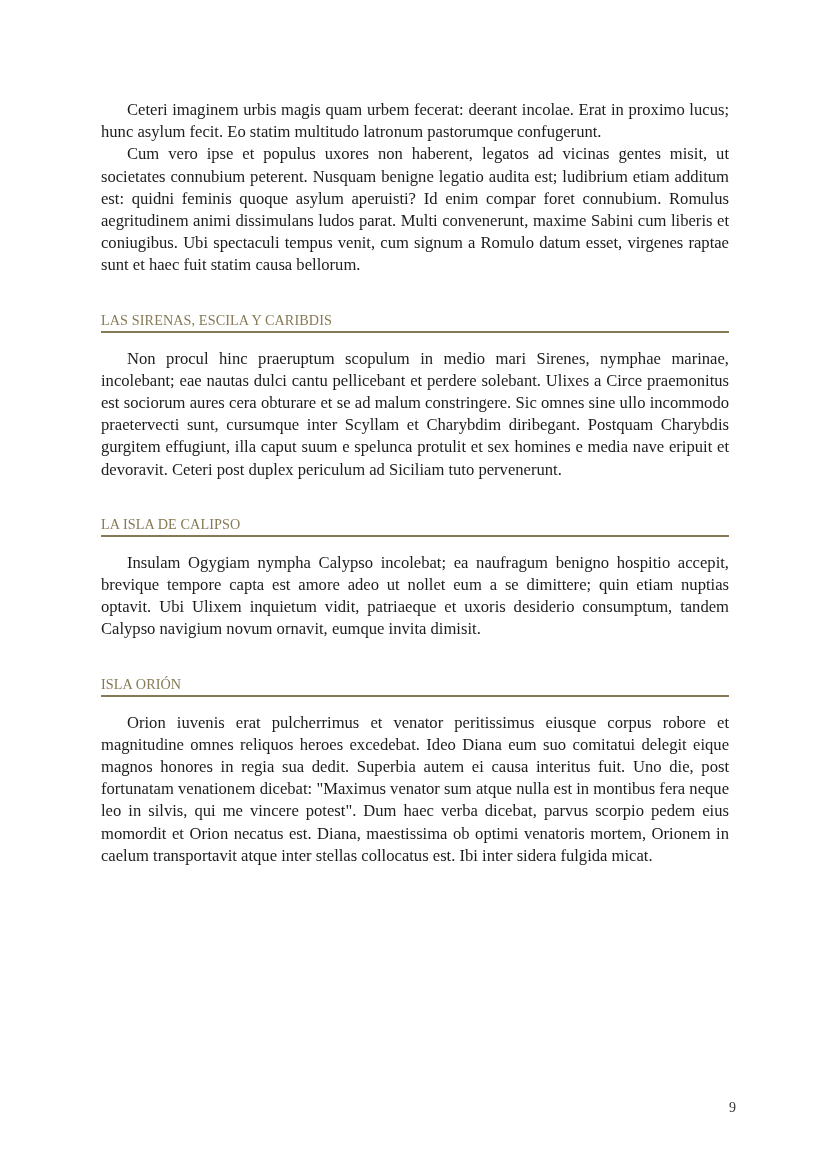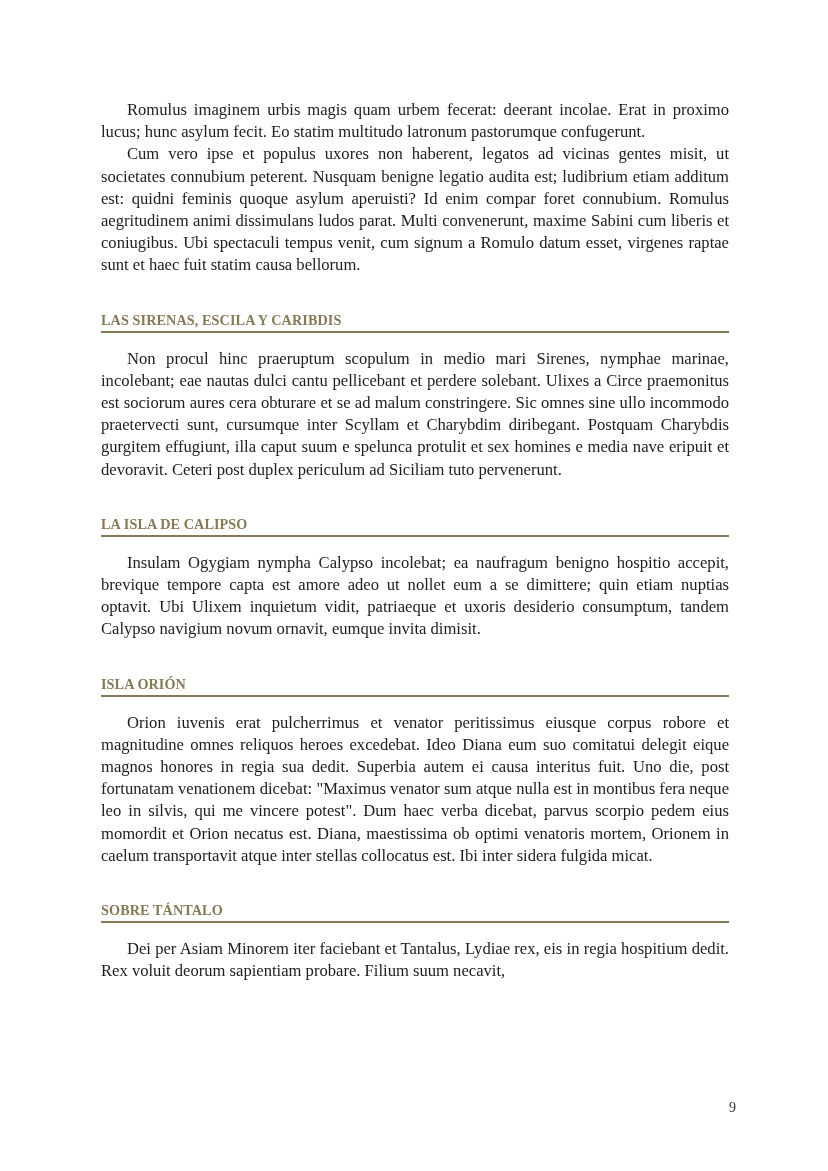--- a/index.html
+++ b/index.html
@@ -6,52 +6,48 @@
   body { width: 828px; height: 1171px; position: relative; overflow: hidden; }
   .page {
     position: absolute; left: 101px; top: 99px; width: 628px;
     font-family: "Liberation Serif", "DejaVu Serif", serif;
     font-size: 16.6px; line-height: 22.2px; color: #1c1c1c;
   }
   .para { margin: 0; text-align: justify; text-indent: 26px; }
   .section { margin-top: 33px; }
   .heading {
     font-family: "Liberation Serif", "DejaVu Serif", serif;
-    font-weight: bold; font-size: 14.2px; letter-spacing: 0.1px;
+    font-weight: normal; font-size: 14.2px; letter-spacing: 0.1px;
     color: #857a55; margin: 0; padding-bottom: 1px; line-height: 20px;
     border-bottom: 2.5px solid #857a55;
   }
   .heading + .para { margin-top: 15px; }
   .page-number {
     position: absolute; left: 716px; top: 1100px; width: 20px; text-align: right;
     font-family: "Liberation Serif", "DejaVu Serif", serif;
     font-size: 14px; color: #333;
   }
 </style>
 </head>
 <body>
 
 <div class="page">
-  <p class="para">Romulus imaginem urbis magis quam urbem fecerat: deerant incolae. Erat in proximo lucus; hunc asylum fecit. Eo statim multitudo latronum pastorumque confugerunt.</p>
+  <p class="para">Ceteri imaginem urbis magis quam urbem fecerat: deerant incolae. Erat in proximo lucus; hunc asylum fecit. Eo statim multitudo latronum pastorumque confugerunt.</p>
   <p class="para">Cum vero ipse et populus uxores non haberent, legatos ad vicinas gentes misit, ut societates connubium peterent. Nusquam benigne legatio audita est; ludibrium etiam additum est: quidni feminis quoque asylum aperuisti? Id enim compar foret connubium. Romulus aegritudinem animi dissimulans ludos parat. Multi convenerunt, maxime Sabini cum liberis et coniugibus. Ubi spectaculi tempus venit, cum signum a Romulo datum esset, virgenes raptae sunt et haec fuit statim causa bellorum.</p>
 
   <div class="section">
     <h2 class="heading">LAS SIRENAS, ESCILA Y CARIBDIS</h2>
     <p class="para">Non procul hinc praeruptum scopulum in medio mari Sirenes, nymphae marinae, incolebant; eae nautas dulci cantu pellicebant et perdere solebant. Ulixes a Circe praemonitus est sociorum aures cera obturare et se ad malum constringere. Sic omnes sine ullo incommodo praetervecti sunt, cursumque inter Scyllam et Charybdim diribegant. Postquam Charybdis gurgitem effugiunt, illa caput suum e spelunca protulit et sex homines e media nave eripuit et devoravit. Ceteri post duplex periculum ad Siciliam tuto pervenerunt.</p>
   </div>
 
   <div class="section">
     <h2 class="heading">LA ISLA DE CALIPSO</h2>
     <p class="para">Insulam Ogygiam nympha Calypso incolebat; ea naufragum benigno hospitio accepit, brevique tempore capta est amore adeo ut nollet eum a se dimittere; quin etiam nuptias optavit. Ubi Ulixem inquietum vidit, patriaeque et uxoris desiderio consumptum, tandem Calypso navigium novum ornavit, eumque invita dimisit.</p>
   </div>
 
   <div class="section">
     <h2 class="heading">ISLA ORIÓN</h2>
     <p class="para">Orion iuvenis erat pulcherrimus et venator peritissimus eiusque corpus robore et magnitudine omnes reliquos heroes excedebat. Ideo Diana eum suo comitatui delegit eique magnos honores in regia sua dedit. Superbia autem ei causa interitus fuit. Uno die, post fortunatam venationem dicebat: "Maximus venator sum atque nulla est in montibus fera neque leo in silvis, qui me vincere potest". Dum haec verba dicebat, parvus scorpio pedem eius momordit et Orion necatus est. Diana, maestissima ob optimi venatoris mortem, Orionem in caelum transportavit atque inter stellas collocatus est. Ibi inter sidera fulgida micat.</p>
   </div>
 
-  <div class="section">
-    <h2 class="heading">SOBRE TÁNTALO</h2>
-    <p class="para">Dei per Asiam Minorem iter faciebant et Tantalus, Lydiae rex, eis in regia hospitium dedit. Rex voluit deorum sapientiam probare. Filium suum necavit,</p>
-  </div>
 </div>
 
 <div class="page-number">9</div>
 
 </body></html>

